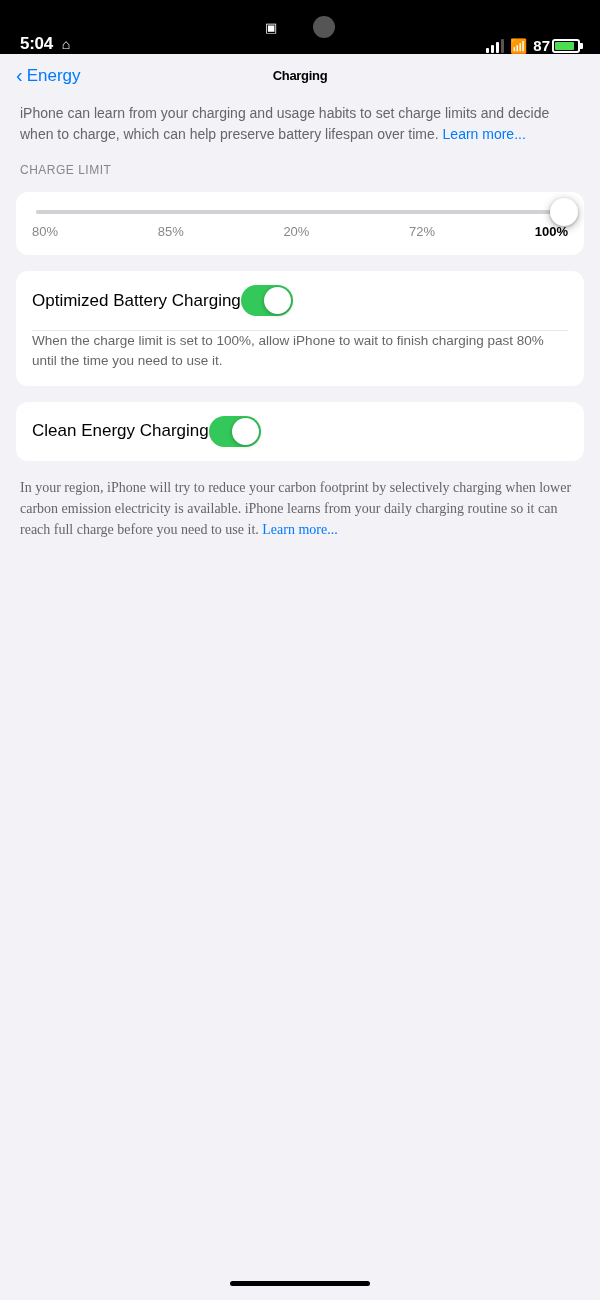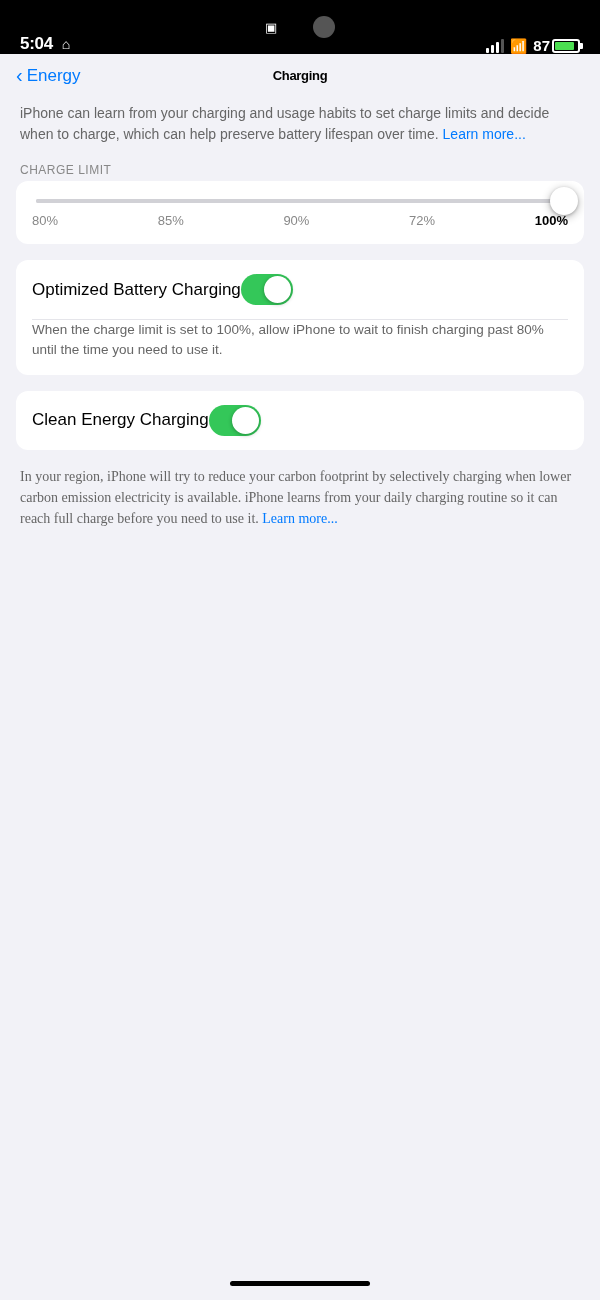--- a/index.html
+++ b/index.html
@@ -180,21 +180,21 @@
       color: #007aff;
       text-decoration: none;
     }
 
     
     .section-label {
       font-size: 12px;
       color: #888;
       letter-spacing: 0.5px;
       text-transform: uppercase;
-      margin-bottom: 4px;
+      margin-bottom: 15px;
       padding-left: 4px;
     }
 
     .card {
       background: #fff;
       border-radius: 12px;
       margin-bottom: 16px;
       overflow: hidden;
     }
 
@@ -368,21 +368,21 @@
   <div class="card slider-card">
     <div class="slider-track-container">
       <div class="slider-track">
         <div class="slider-track-filled"></div>
         <div class="slider-thumb"></div>
       </div>
     </div>
     <div class="slider-labels">
       <span class="slider-label">80%</span>
       <span class="slider-label">85%</span>
-      <span class="slider-label">90%</span>
+      <span class="slider-label">20%</span>
       <span class="slider-label">72%</span>
       <span class="slider-label active">100%</span>
     </div>
   </div>
 
   <div class="card">
     <div class="toggle-row">
       <span class="toggle-label">Optimized Battery Charging</span>
       <div class="toggle">
         <div class="toggle-knob"></div>

